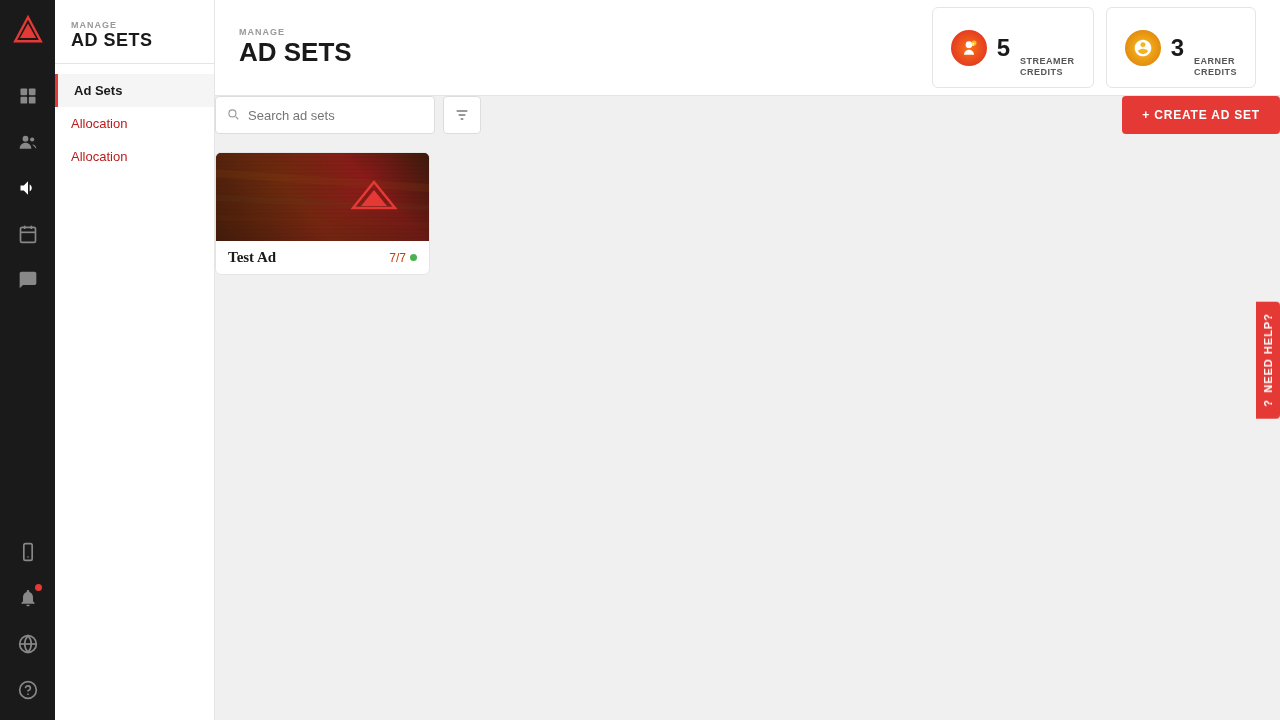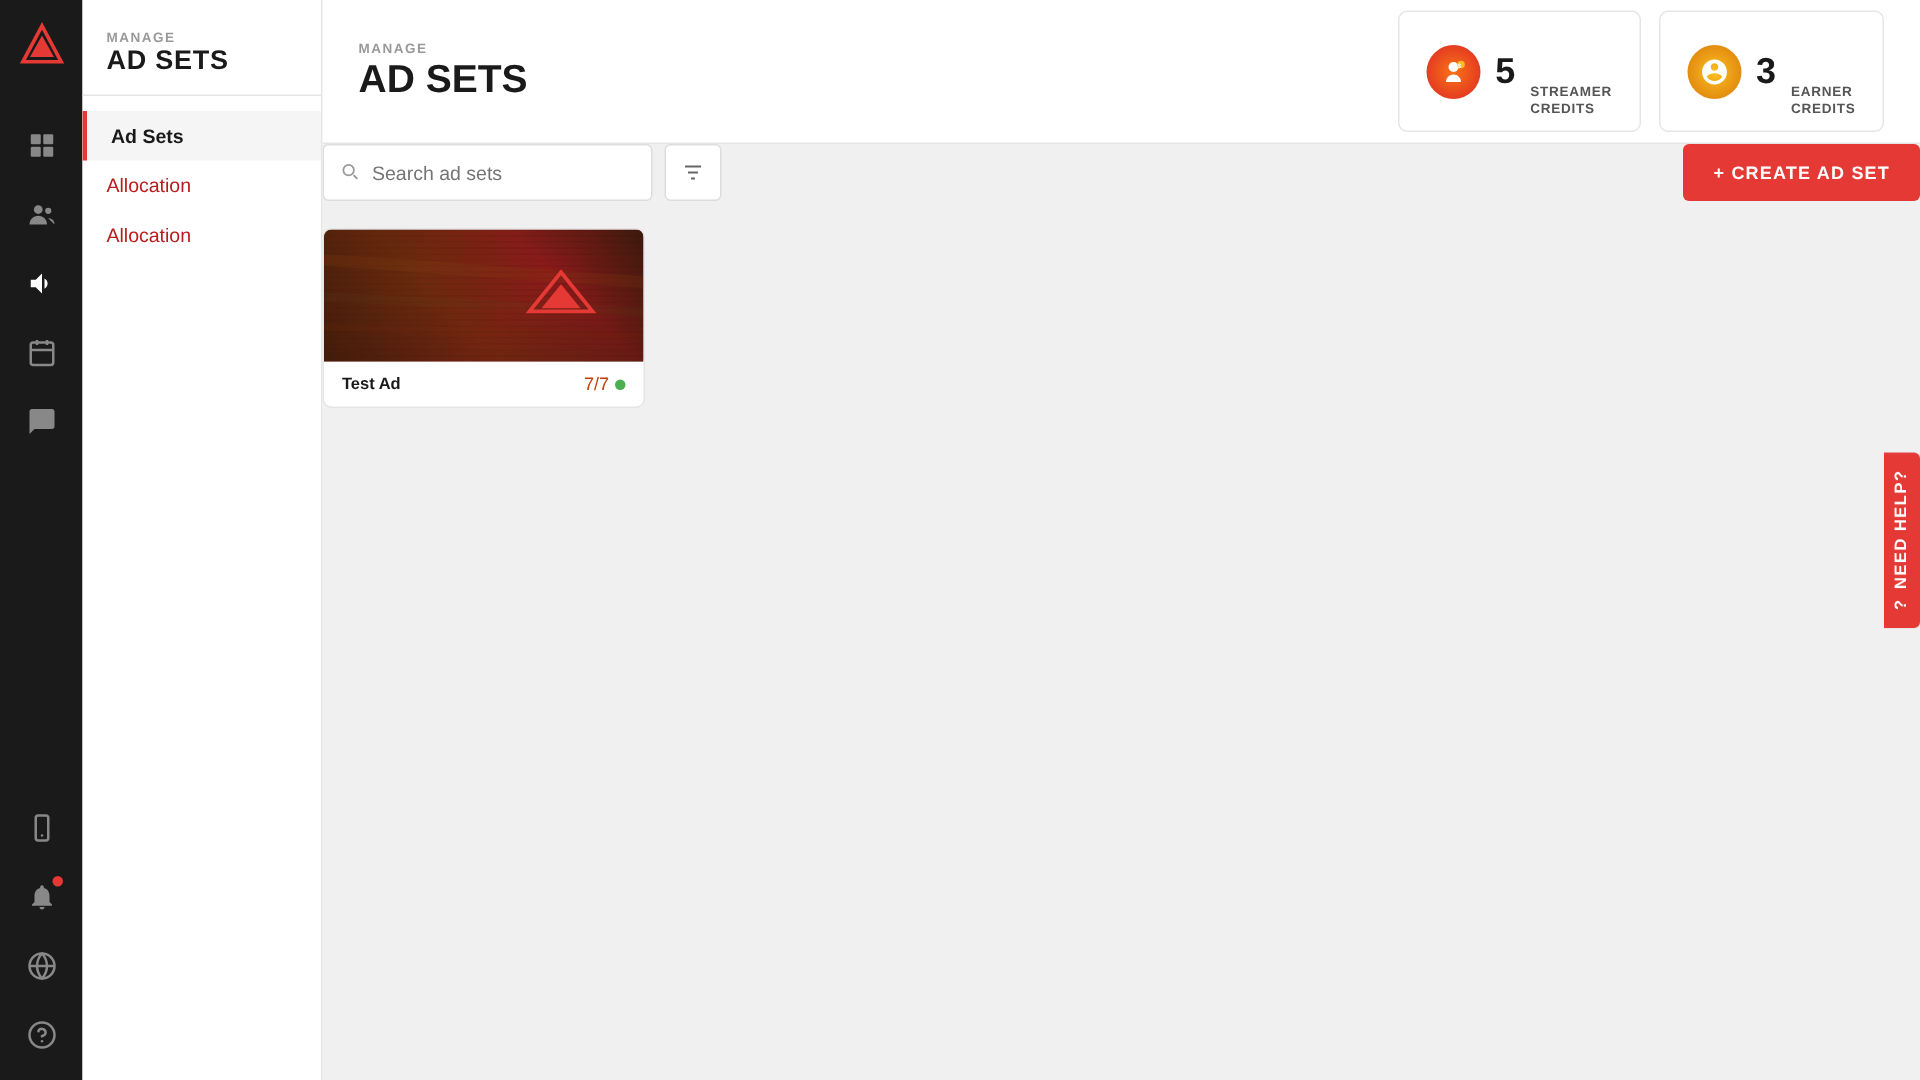--- a/index.html
+++ b/index.html
@@ -283,23 +283,24 @@
       transform: translateY(-50%);
       z-index: 2;
     }
     .ad-card-footer {
       padding: 8px 12px;
       display: flex;
       align-items: center;
       justify-content: space-between;
     }
     .ad-card-name {
-      font-size: 11px;
+      font-size: 15px;
       font-weight: 600;
       color: #1a1a1a;
+      font-family: Liberation Serif, serif;
     }
     .ad-card-status {
       font-size: 12px;
       color: #c2410c;
       display: flex;
       align-items: center;
       gap: 4px;
     }
     .status-dot {
       width: 7px;

